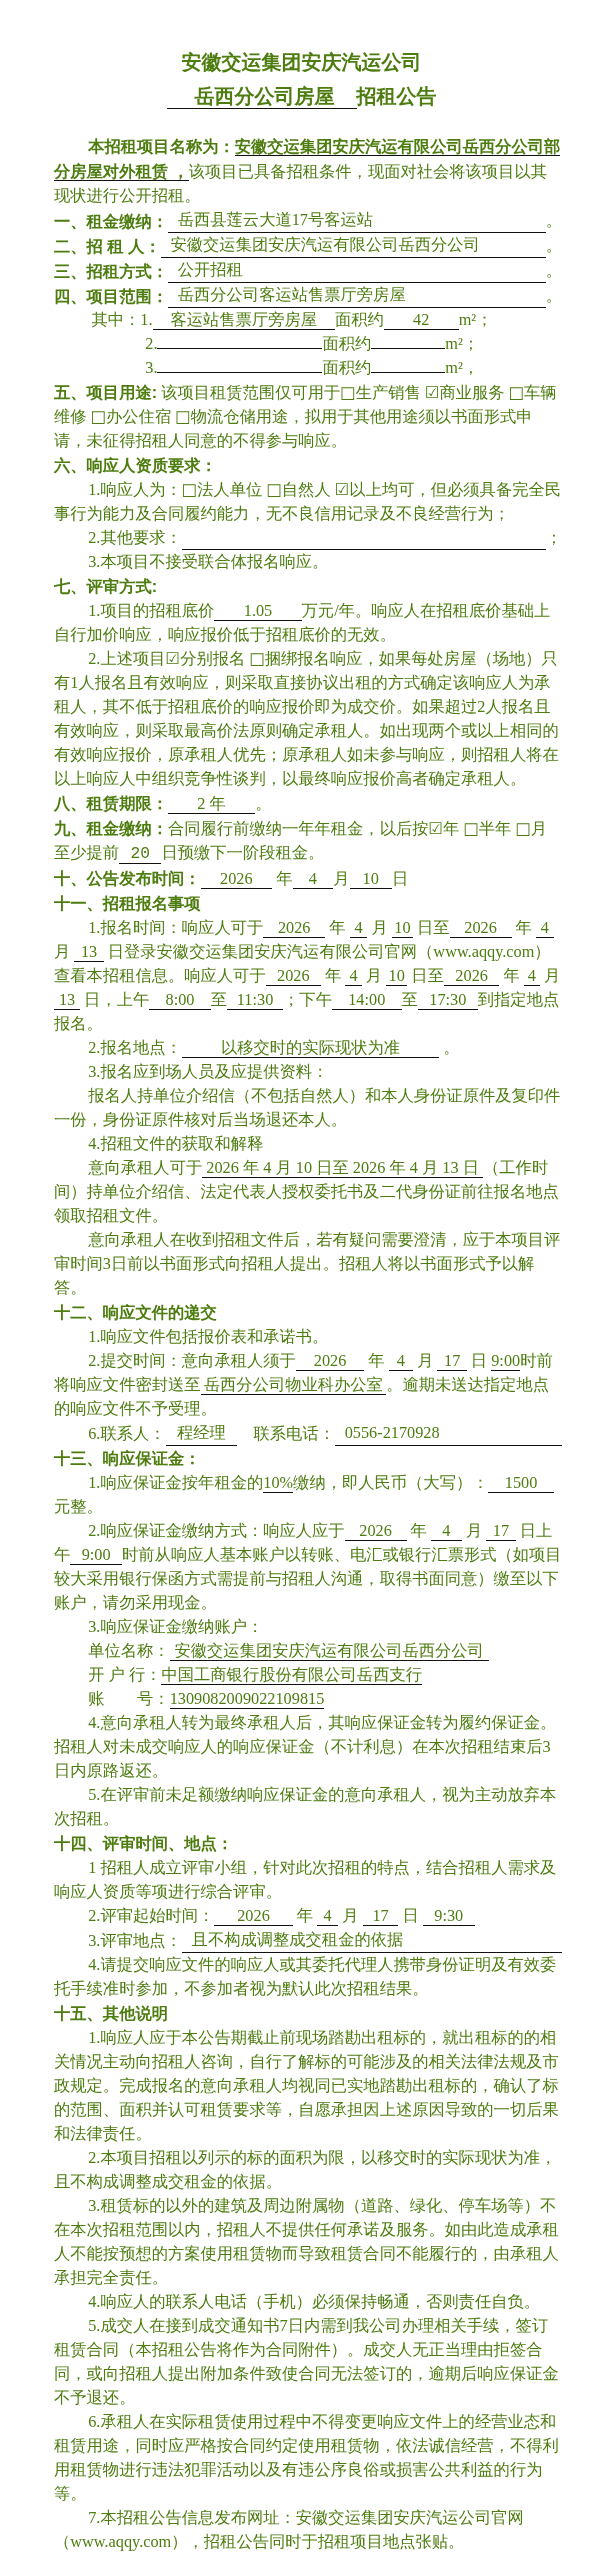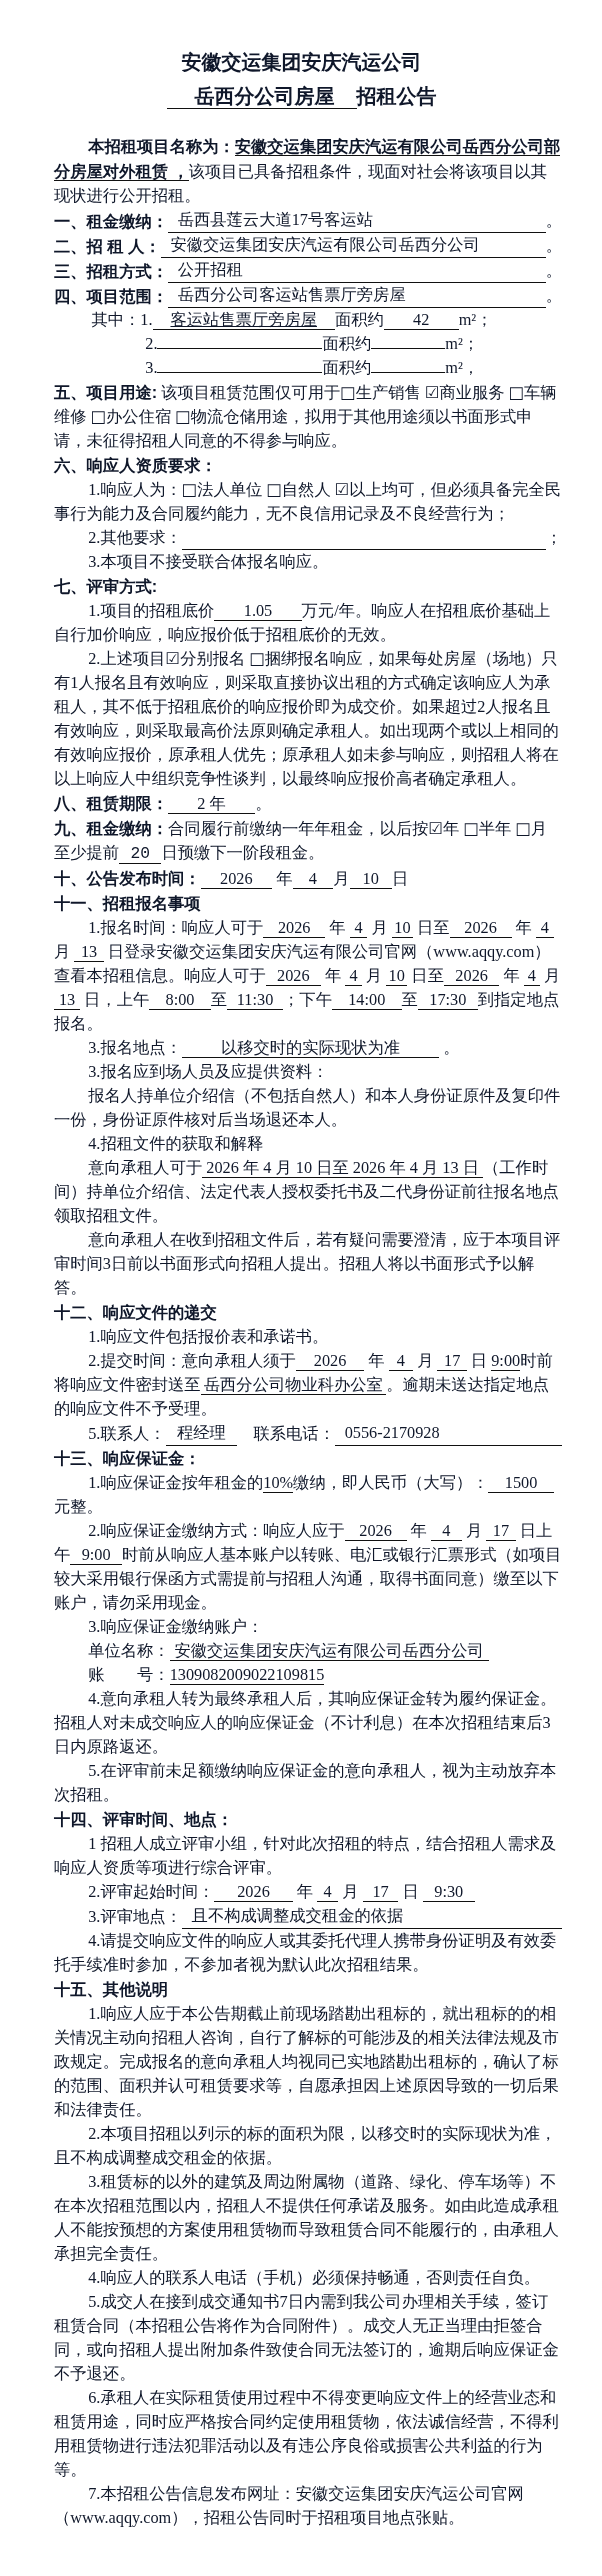--- a/index.html
+++ b/index.html
@@ -1,19 +1,19 @@
 <!DOCTYPE html>
 <html style="font-size:13.8px"><head>
 <meta charset="utf-8">
 <style>
   * { box-sizing: border-box; }
   html, body { margin: 0; padding: 0; background: #ffffff; }
   .page {
     width: 602px; height: 2576px; overflow: hidden; background: #fff;
-    padding: 45px 40px 0 41px; color: #0f172a;
+    padding: 45px 40px 0 41px; color: #4d7c0f;
     font-family: "Liberation Serif", "DejaVu Serif", serif;
     font-size: 16.3px; line-height: 24px;
   }
   .title { text-align: center; font-family: "Liberation Sans", "DejaVu Sans", sans-serif; font-weight: bold; font-size: 20px; line-height: 34px; }
   .title .tl-u { border-bottom: 1.7px solid #111; padding: 0 1.1em 0.9px 1.4em; }
   .doc-body { margin-top: 20.6px; margin-left: 13px; }
   .para { margin: 0; white-space: pre-wrap; }
   .para.ind { text-indent: 2.1em; }
   .para.ind-a { padding-left: 2.3em; }
   .para.ind-b { padding-left: 5.6em; }
@@ -34,51 +34,52 @@
     <div>安徽交运集团安庆汽运公司</div>
     <div><span class="tl-u">岳西分公司房屋</span><span>招租公告</span></div>
   </div>
 
   <div class="doc-body">
       <div class="para ind"><span class="run b">本招租项目名称为：</span><span class="run b u">安徽交运集团安庆汽运有限公司岳西分公司部分房屋对外租赁 ，</span><span class="run">该项目已具备招租条件，现面对社会将该项目以其现状进行公开招租。</span></div>
       <div class="flexline"><span class="run b">一、租金缴纳：</span><span class="run u fill">岳西县莲云大道17号客运站</span><span class="run">。</span></div>
       <div class="flexline"><span class="run b">二、招 租 人：</span><span class="run u fill">安徽交运集团安庆汽运有限公司岳西分公司</span><span class="run">。</span></div>
       <div class="flexline"><span class="run b">三、招租方式：</span><span class="run u fill">公开招租</span><span class="run">。</span></div>
       <div class="flexline"><span class="run b">四、项目范围：</span><span class="run u fill">岳西分公司客运站售票厅旁房屋</span><span class="run">。</span></div>
-      <div class="para ind-a"><span class="run">其中：1.</span><span class="run u" style="padding-left: 1.1em; padding-right: 1.1em; text-decoration: underline;">客运站售票厅旁房屋</span><span class="run">面积约</span><span class="run u" style="padding-left: 1.8em; padding-right: 1.8em;">42</span><span class="run">m²；</span></div>
+      <div class="para ind-a"><span class="run">其中：1.</span><span class="run u" style="padding-left: 1.1em; padding-right: 1.1em;">客运站售票厅旁房屋</span><span class="run">面积约</span><span class="run u" style="padding-left: 1.8em; padding-right: 1.8em;">42</span><span class="run">m²；</span></div>
       <div class="para ind-b"><span class="run">2.</span><span class="blank" style="width: 165px;"></span><span class="run">面积约</span><span class="blank" style="width: 74px;"></span><span class="run">m²；</span></div>
       <div class="para ind-b"><span class="run">3.</span><span class="blank" style="width: 165px;"></span><span class="run">面积约</span><span class="blank" style="width: 74px;"></span><span class="run">m²，</span></div>
       <div class="para"><span class="run b">五、项目用途:</span><span class="run"> 该项目租赁范围仅可用于</span><span class="run box">□</span><span class="run">生产销售 </span><span class="run box">☑</span><span class="run">商业服务 </span><span class="run box">□</span><span class="run">车辆维修 </span><span class="run box">□</span><span class="run">办公住宿 </span><span class="run box">□</span><span class="run">物流仓储用途，拟用于其他用途须以书面形式申请，未征得招租人同意的不得参与响应。</span></div>
       <div class="para"><span class="run b">六、响应人资质要求：</span></div>
       <div class="para ind"><span class="run">1.响应人为：</span><span class="run box">□</span><span class="run">法人单位 </span><span class="run box">□</span><span class="run">自然人 </span><span class="run box">☑</span><span class="run">以上均可，但必须具备完全民事行为能力及合同履约能力，无不良信用记录及不良经营行为；</span></div>
       <div class="flexline sub"><span class="run">2.其他要求：</span><span class="run u fill"></span><span class="run">；</span></div>
       <div class="para ind"><span class="run">3.本项目不接受联合体报名响应。</span></div>
       <div class="para"><span class="run b">七、评审方式:</span></div>
       <div class="para ind"><span class="run">1.项目的招租底价</span><span class="run u" style="padding-left: 1.8em; padding-right: 1.8em;">1.05</span><span class="run">万元/年。响应人在招租底价基础上自行加价响应，响应报价低于招租底价的无效。</span></div>
       <div class="para ind"><span class="run">2.上述项目</span><span class="run box">☑</span><span class="run">分别报名 </span><span class="run box">□</span><span class="run">捆绑报名响应，如果每处房屋（场地）只有1人报名且有效响应，则采取直接协议出租的方式确定该响应人为承租人，其不低于招租底价的响应报价即为成交价。如果超过2人报名且有效响应，则采取最高价法原则确定承租人。如出现两个或以上相同的有效响应报价，原承租人优先；原承租人如未参与响应，则招租人将在以上响应人中组织竞争性谈判，以最终响应报价高者确定承租人。</span></div>
       <div class="para"><span class="run b">八、租赁期限：</span><span class="run u" style="padding-left: 1.8em; padding-right: 1.8em;">2 年</span><span class="run">。</span></div>
       <div class="para"><span class="run b">九、租金缴纳：</span><span class="run">合同履行前缴纳一年年租金，以后按</span><span class="run box">☑</span><span class="run">年 </span><span class="run box">□</span><span class="run">半年 </span><span class="run box">□</span><span class="run">月 至少提前</span><span class="run u" style="padding-left: 0.7em; padding-right: 0.7em; font-family: Liberation Mono, monospace;">20</span><span class="run">日预缴下一阶段租金。</span></div>
       <div class="para"><span class="run b">十、公告发布时间：</span><span class="run u" style="padding-left: 1.2em; padding-right: 1.2em;">2026</span><span class="run"> 年</span><span class="run u" style="padding-left: 1em; padding-right: 1em;">4</span><span class="run">月</span><span class="run u" style="padding-left: 0.8em; padding-right: 0.8em;">10</span><span class="run">日</span></div>
       <div class="para"><span class="run b">十一、招租报名事项</span></div>
       <div class="para ind"><span class="run">1.报名时间：响应人可于</span><span class="run u" style="padding-left: 0.9em; padding-right: 0.9em;">2026</span><span class="run"> 年 </span><span class="run u" style="padding-left: 0.3em; padding-right: 0.3em;">4</span><span class="run"> 月 </span><span class="run u" style="padding-left: 0.15em; padding-right: 0.15em;">10</span><span class="run"> 日至</span><span class="run u" style="padding-left: 0.9em; padding-right: 0.9em;">2026</span><span class="run"> 年 </span><span class="run u" style="padding-left: 0.3em; padding-right: 0.3em;">4</span><span class="run"> 月 </span><span class="run u" style="padding-left: 0.4em; padding-right: 0.4em;">13</span><span class="run"> 日登录安徽交运集团安庆汽运有限公司官网（www.aqqy.com）查看本招租信息。响应人可于</span><span class="run u" style="padding-left: 0.7em; padding-right: 0.7em;">2026</span><span class="run"> 年 </span><span class="run u" style="padding-left: 0.25em; padding-right: 0.25em;">4</span><span class="run"> 月 </span><span class="run u" style="padding-left: 0.15em; padding-right: 0.15em;">10</span><span class="run"> 日至</span><span class="run u" style="padding-left: 0.7em; padding-right: 0.7em;">2026</span><span class="run"> 年 </span><span class="run u" style="padding-left: 0.25em; padding-right: 0.25em;">4</span><span class="run"> 月 </span><span class="run u" style="padding-left: 0.3em; padding-right: 0.3em;">13</span><span class="run"> 日，上午</span><span class="run u" style="padding-left: 1em; padding-right: 1em;">8:00</span><span class="run">至</span><span class="run u" style="padding-left: 0.6em; padding-right: 0.6em;">11:30</span><span class="run">；下午</span><span class="run u" style="padding-left: 1em; padding-right: 1em;">14:00</span><span class="run">至</span><span class="run u" style="padding-left: 0.7em; padding-right: 0.7em;">17:30</span><span class="run">到指定地点报名。</span></div>
-      <div class="para ind"><span class="run">3.报名地点：</span><span class="run u" style="padding-left: 2.4em; padding-right: 2.4em;">以移交时的实际现状为准</span><span class="run"> 。</span></div>
+      <div class="para ind"><span class="run">2.报名地点：</span><span class="run u" style="padding-left: 2.4em; padding-right: 2.4em;">以移交时的实际现状为准</span><span class="run"> 。</span></div>
       <div class="para ind"><span class="run">3.报名应到场人员及应提供资料：</span></div>
       <div class="para ind"><span class="run">报名人持单位介绍信（不包括自然人）和本人身份证原件及复印件一份，身份证原件核对后当场退还本人。</span></div>
       <div class="para ind"><span class="run">4.招租文件的获取和解释</span></div>
       <div class="para ind"><span class="run">意向承租人可于</span><span class="run u"> 2026 年 4 月 10 日至 2026 年 4 月 13 日 </span><span class="run">（工作时间）持单位介绍信、法定代表人授权委托书及二代身份证前往报名地点领取招租文件。</span></div>
       <div class="para ind"><span class="run">意向承租人在收到招租文件后，若有疑问需要澄清，应于本项目评审时间3日前以书面形式向招租人提出。招租人将以书面形式予以解答。</span></div>
       <div class="para"><span class="run b">十二、响应文件的递交</span></div>
       <div class="para ind"><span class="run">1.响应文件包括报价表和承诺书。</span></div>
       <div class="para ind"><span class="run">2.提交时间：意向承租人须于</span><span class="run u" style="padding-left: 1.1em; padding-right: 1.1em;">2026</span><span class="run"> 年 </span><span class="run u" style="padding-left: 0.5em; padding-right: 0.5em;">4</span><span class="run"> 月 </span><span class="run u" style="padding-left: 0.4em; padding-right: 0.4em;">17</span><span class="run"> 日 </span><span class="run u">9:00</span><span class="run">时前将响应文件密封送至</span><span class="run u" style="padding-left: 0.2em; padding-right: 0.2em;">岳西分公司物业科办公室</span><span class="run">。逾期未送达指定地点的响应文件不予受理。</span></div>
-      <div class="flexline sub"><span class="run">5.联系人：</span><span class="run u" style="padding-left: 0.7em; padding-right: 0.7em;">程经理</span><span class="run">    联系电话：</span><span class="run u fill">0556-2170928</span></div>
+      <div class="flexline sub"><span class="run">6.联系人：</span><span class="run u" style="padding-left: 0.7em; padding-right: 0.7em;">程经理</span><span class="run">    联系电话：</span><span class="run u fill">0556-2170928</span></div>
       <div class="para"><span class="run b">十三、响应保证金：</span></div>
       <div class="para ind"><span class="run">1.响应保证金按年租金的</span><span class="run u">10%</span><span class="run">缴纳，即人民币（大写）：</span><span class="run u" style="padding-left: 1em; padding-right: 1em;">1500</span><span class="run">元整。</span></div>
       <div class="para ind"><span class="run">2.响应保证金缴纳方式：响应人应于</span><span class="run u" style="padding-left: 0.9em; padding-right: 0.9em;">2026</span><span class="run"> 年 </span><span class="run u" style="padding-left: 0.7em; padding-right: 0.7em;">4</span><span class="run"> 月 </span><span class="run u" style="padding-left: 0.4em; padding-right: 0.4em;">17</span><span class="run"> 日上午</span><span class="run u" style="padding-left: 0.7em; padding-right: 0.7em;">9:00</span><span class="run">时前从响应人基本账户以转账、电汇或银行汇票形式（如项目较大采用银行保函方式需提前与招租人沟通，取得书面同意）缴至以下账户，请勿采用现金。</span></div>
       <div class="para ind"><span class="run">3.响应保证金缴纳账户：</span></div>
       <div class="para ind"><span class="run">单位名称：</span><span class="run u" style="padding-left: 0.3em; padding-right: 0.3em;">安徽交运集团安庆汽运有限公司岳西分公司</span></div>
+      <div class="para ind"><span class="run">开 户 行：</span><span class="run u">中国工商银行股份有限公司岳西支行</span></div>
       <div class="para ind"><span class="run">账　　号：</span><span class="run u">1309082009022109815</span></div>
       <div class="para ind"><span class="run">4.意向承租人转为最终承租人后，其响应保证金转为履约保证金。招租人对未成交响应人的响应保证金（不计利息）在本次招租结束后3日内原路返还。</span></div>
       <div class="para ind"><span class="run">5.在评审前未足额缴纳响应保证金的意向承租人，视为主动放弃本次招租。</span></div>
       <div class="para"><span class="run b">十四、评审时间、地点：</span></div>
       <div class="para ind"><span class="run">1 招租人成立评审小组，针对此次招租的特点，结合招租人需求及响应人资质等项进行综合评审。</span></div>
       <div class="para ind"><span class="run">2.评审起始时间：</span><span class="run u" style="padding-left: 1.4em; padding-right: 1.4em;">2026</span><span class="run"> 年 </span><span class="run u" style="padding-left: 0.4em; padding-right: 0.4em;">4</span><span class="run"> 月 </span><span class="run u" style="padding-left: 0.6em; padding-right: 0.6em;">17</span><span class="run"> 日 </span><span class="run u" style="padding-left: 0.7em; padding-right: 0.7em;">9:30</span></div>
       <div class="flexline sub"><span class="run">3.评审地点：</span><span class="run u fill">且不构成调整成交租金的依据</span></div>
       <div class="para ind"><span class="run">4.请提交响应文件的响应人或其委托代理人携带身份证明及有效委托手续准时参加，不参加者视为默认此次招租结果。</span></div>
       <div class="para"><span class="run b">十五、其他说明</span></div>
       <div class="para ind"><span class="run">1.响应人应于本公告期截止前现场踏勘出租标的，就出租标的的相关情况主动向招租人咨询，自行了解标的可能涉及的相关法律法规及市政规定。完成报名的意向承租人均视同已实地踏勘出租标的，确认了标的范围、面积并认可租赁要求等，自愿承担因上述原因导致的一切后果和法律责任。</span></div>

